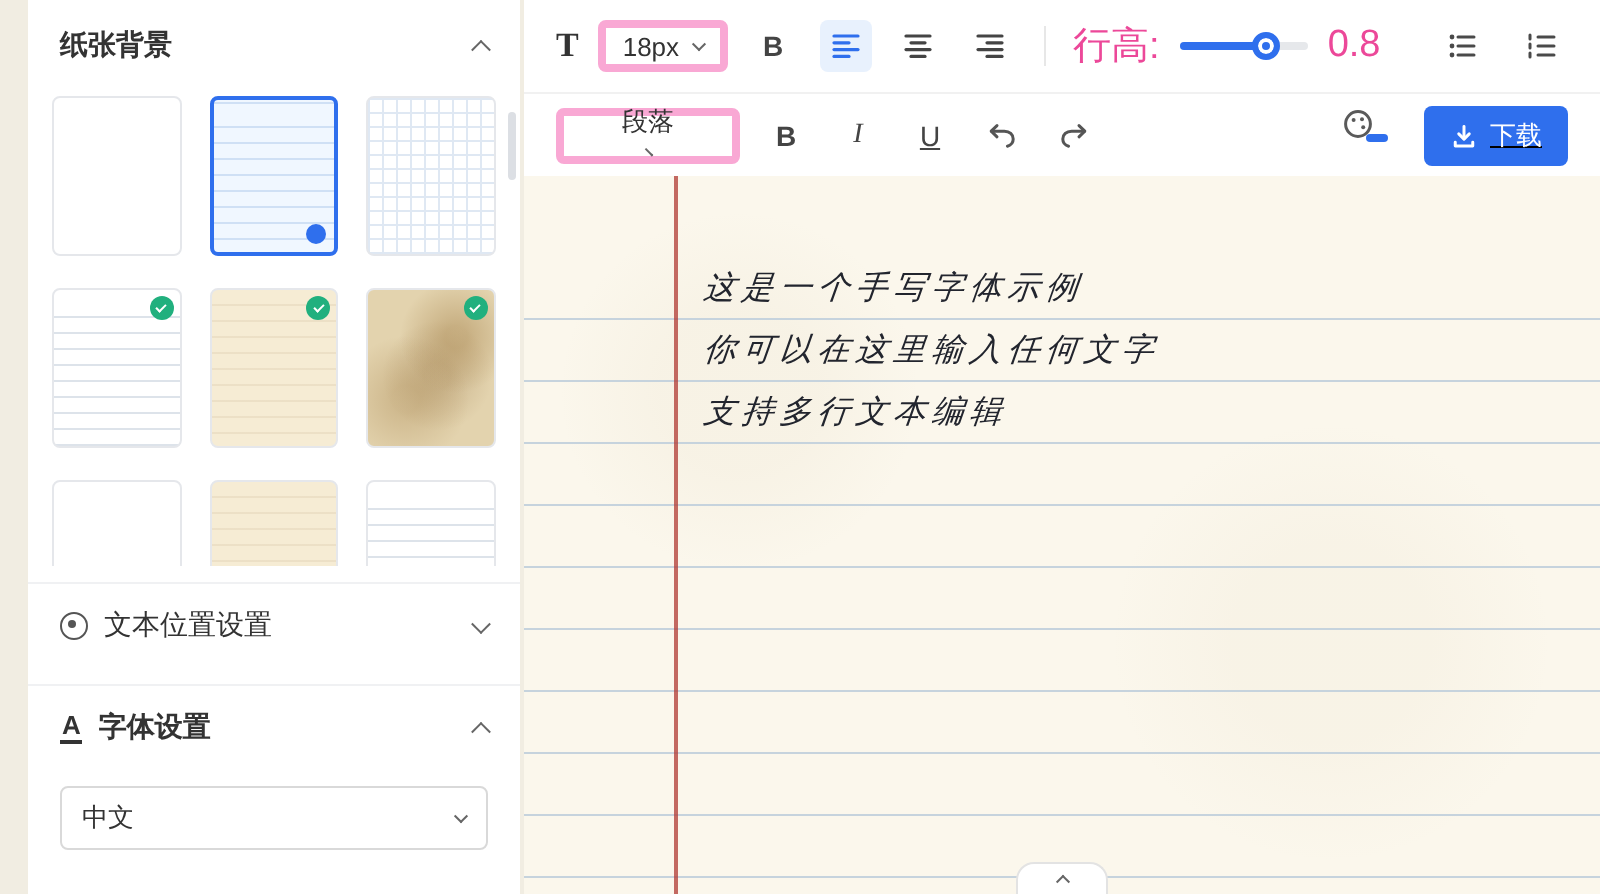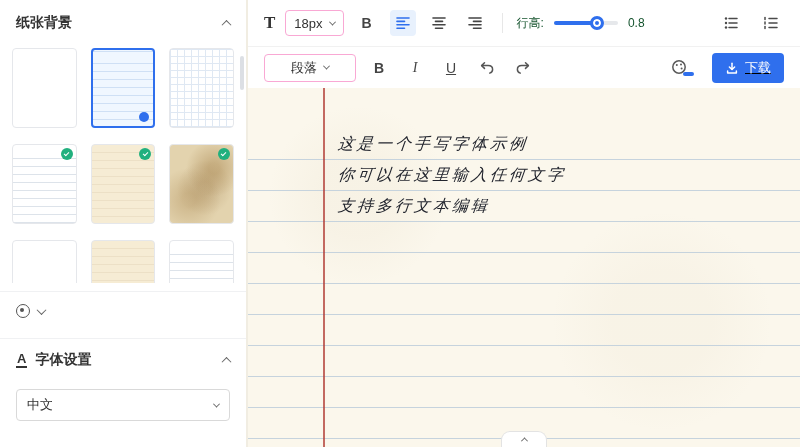--- a/index.html
+++ b/index.html
@@ -1,19 +1,19 @@
 <!DOCTYPE html>
 <html><head>
 <meta charset="utf-8">
 <style>
   * { margin:0; padding:0; box-sizing:border-box; }
   html,body { width:800px; height:447px; overflow:hidden; }
   body { font-family:"Liberation Sans", sans-serif; background:#f1ede2; }
 
-  .app { position:relative; width:800px; height:447px; display:flex; }
+  .app { position:relative; width:800px; height:447px; display:flex;padding-left:14px; }
 
   
   .sidebar { width:246px; height:100%; background:#fff; position:relative; flex:0 0 246px; overflow:hidden; }
   .sb-header { display:flex; align-items:center; justify-content:space-between; padding:14px 16px 8px; cursor:pointer; }
   .sb-title { font-size:14px; font-weight:700; color:#333; }
 
   .chev { display:inline-block; width:7px; height:7px; border-right:1.6px solid #666; border-bottom:1.6px solid #666; }
   .chev.up { transform:rotate(-135deg) translate(-1px,-1px); }
   .chev.down { transform:rotate(45deg) translate(-1px,-1px); }
   .chev.sm { width:5px; height:5px; border-width:1.4px; }
@@ -50,38 +50,38 @@
   .lang-select { margin:8px 16px 0; height:32px; border:1px solid #d9d9d9; border-radius:4px;
       display:flex; align-items:center; justify-content:space-between; padding:0 10px; font-size:13px; color:#333; cursor:pointer; }
 
   
   .main { flex:1; margin-left:2px; display:flex; flex-direction:column; min-width:0; }
   .toolbar { background:#fff; display:flex; align-items:center; padding:0 16px; }
   .toolbar.row1 { height:47px; border-bottom:1px solid #f1f1f1; gap:10px; }
   .toolbar.row2 { height:41px; gap:10px; }
 
   .t-icon { font-family:"Liberation Serif", serif; font-size:17px; font-weight:700; color:#333; }
-  .mini-select { height:26px; border:1px solid #f9a8d4; border-radius:4px; display:flex; align-items:center; gap:7px;
+  .mini-select { height:26px; border:4px solid #f9a8d4; border-radius:4px; display:flex; align-items:center; gap:7px;
       padding:0 8px; font-size:13px; color:#333; cursor:pointer; background:#fff; }
-  .mini-select.wide { height:28px; min-width:92px; justify-content:center; }
+  .mini-select.wide { height:28px; min-width:92px; justify-content:flex-end;flex-direction:column; }
   .tbtn { width:26px; height:26px; border-radius:4px; display:flex; align-items:center; justify-content:center;
       color:#444; cursor:pointer; background:transparent; border:none; font-size:14px; }
   .tbtn.bold { font-weight:700; }
   .tbtn.italic { font-style:italic; font-family:"Liberation Serif", serif; }
   .tbtn.underline { text-decoration:underline; }
   .tbtn.active { background:#e8f1fd; color:#2f6fed; }
   .tbtn svg { display:block; }
   .vdiv { width:1px; height:20px; background:#e7e7e7; margin:0 4px; }
-  .lh-label, .lh-value { font-size:12px; color:#14532d; white-space:nowrap; }
+  .lh-label, .lh-value { font-size:19px; color:#ec4899; white-space:nowrap; }
   .slider { position:relative; width:64px; height:14px; cursor:pointer; }
   .slider .track { position:absolute; top:5px; left:0; right:0; height:4px; border-radius:2px; background:#e6e8eb; }
   .slider .fill { position:absolute; top:5px; left:0; width:68%; height:4px; border-radius:2px; background:#2f6fed; }
   .slider .knob { position:absolute; top:0; left:calc(68% - 7px); width:14px; height:14px; border-radius:50%;
       background:#2f6fed; border:3px solid #2f6fed; box-shadow:0 0 0 2px #fff inset; }
-  .right-group { margin-left:auto; display:flex; align-items:center; gap:14px;text-decoration:underline; }
+  .right-group { margin-left:auto; display:flex; align-items:flex-start; gap:14px;text-decoration:underline; }
   .color-ctl { position:relative; width:20px; height:20px; cursor:pointer; }
   .color-ctl .pill { position:absolute; right:-4px; bottom:2px; width:11px; height:3.5px; border-radius:2px; background:#2f6fed; }
   .dl-btn { height:30px; background:#2f6fed; color:#fff; border:none; border-radius:4px; display:flex; align-items:center;
       gap:6px; padding:0 13px; font-size:13px; cursor:pointer; }
 
   
   .canvas { position:relative; flex:1; background-color:#fbf7ec; overflow:hidden; cursor:text;
       background-image:
         radial-gradient(circle at 20% 30%, rgba(200,180,140,.07) 0 40px, transparent 90px),
         radial-gradient(circle at 75% 65%, rgba(200,180,140,.06) 0 50px, transparent 110px); }
@@ -125,20 +125,21 @@
 
       <div class="thumb"></div>
       <div class="thumb cream"></div>
       <div class="thumb lined"></div>
     </div>
     <div class="sb-scrollbar"></div>
 
 
     <div class="section">
       <span class="pos-icon"></span>
+      <span class="label">文本位置设置</span>
       <span class="chev down"></span>
     </div>
 
     <div class="section bold">
       <span class="font-icon">A</span>
       <span class="label">字体设置</span>
       <span class="chev up"></span>
     </div>
 
     <div class="lang-select">

